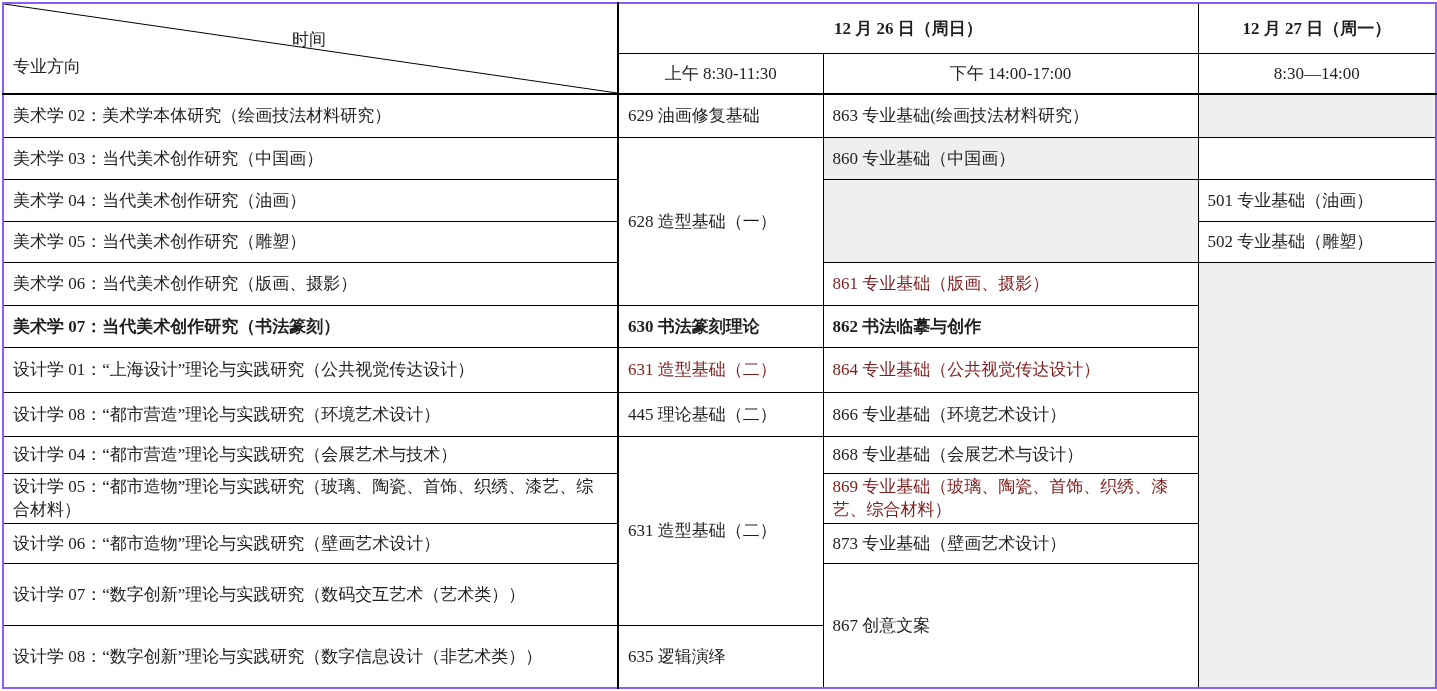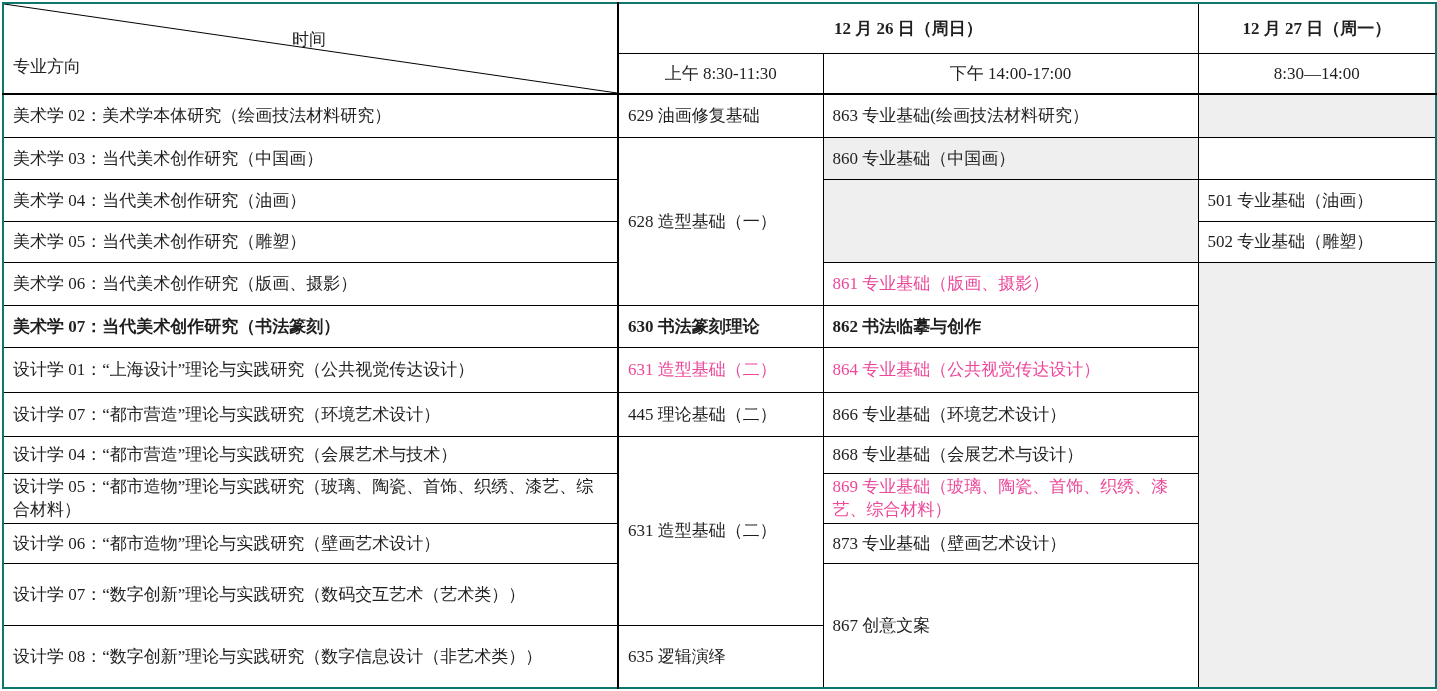--- a/index.html
+++ b/index.html
@@ -2,36 +2,36 @@
 <html><head>
 <meta charset="utf-8">
 <style>
   html,body{margin:0;padding:0;background:#ffffff;}
   .page{position:relative;width:1437px;height:691px;background:#ffffff;overflow:hidden;}
   table.schedule{
     border-collapse:collapse;
     table-layout:fixed;
     width:1433px;
     margin:2px 0 0 2px;
-    border:2px solid #0f766e;
+    border:2px solid #8b5cf6;
   }
   td{
     border:1px solid #000;
     padding:0 9px;
     font-family:"Liberation Serif","DejaVu Serif",serif;
     font-size:17px;
     line-height:23px;
     color:#1f1f1f;
     vertical-align:middle;
     overflow:hidden;
   }
   td.c{text-align:center;padding:0 2px;}
   td.b{font-weight:bold;}
   td.g{background:#efefef;}
-  td.muted{color:#ec4899;}
+  td.muted{color:#7f1d1d;}
   td.hb{border-bottom-width:2px;}
   td.cr{border-right-width:2px;}
   tr.hr1{height:50px;}
   tr.hr2{height:41px;}
   tr.r1{height:43px;} tr.r2{height:42px;} tr.r3{height:42px;} tr.r4{height:41px;}
   tr.r5{height:43px;} tr.r6{height:42px;font-weight:bold;} tr.r7{height:45px;} tr.r8{height:44px;}
   tr.r9{height:37px;} tr.r10{height:50px;padding-left:48px;} tr.r11{height:40px;} tr.r12{height:62px;}
   tr.r13{height:63px;}
   td.diag{position:relative;padding:0;}
   td.diag svg{position:absolute;left:0;top:0;width:100%;height:100%;display:block;}
@@ -104,21 +104,21 @@
         <td>862 书法临摹与创作</td>
       </tr>
 
       <tr class="r7">
         <td class="cr">设计学 01：“上海设计”理论与实践研究（公共视觉传达设计）</td>
         <td class="muted">631 造型基础（二）</td>
         <td class="muted">864 专业基础（公共视觉传达设计）</td>
       </tr>
 
       <tr class="r8">
-        <td class="cr">设计学 07：“都市营造”理论与实践研究（环境艺术设计）</td>
+        <td class="cr">设计学 08：“都市营造”理论与实践研究（环境艺术设计）</td>
         <td>445 理论基础（二）</td>
         <td>866 专业基础（环境艺术设计）</td>
       </tr>
 
       <tr class="r9">
         <td class="cr">设计学 04：“都市营造”理论与实践研究（会展艺术与技术）</td>
         <td rowspan="4">631 造型基础（二）</td>
         <td>868 专业基础（会展艺术与设计）</td>
       </tr>
 

